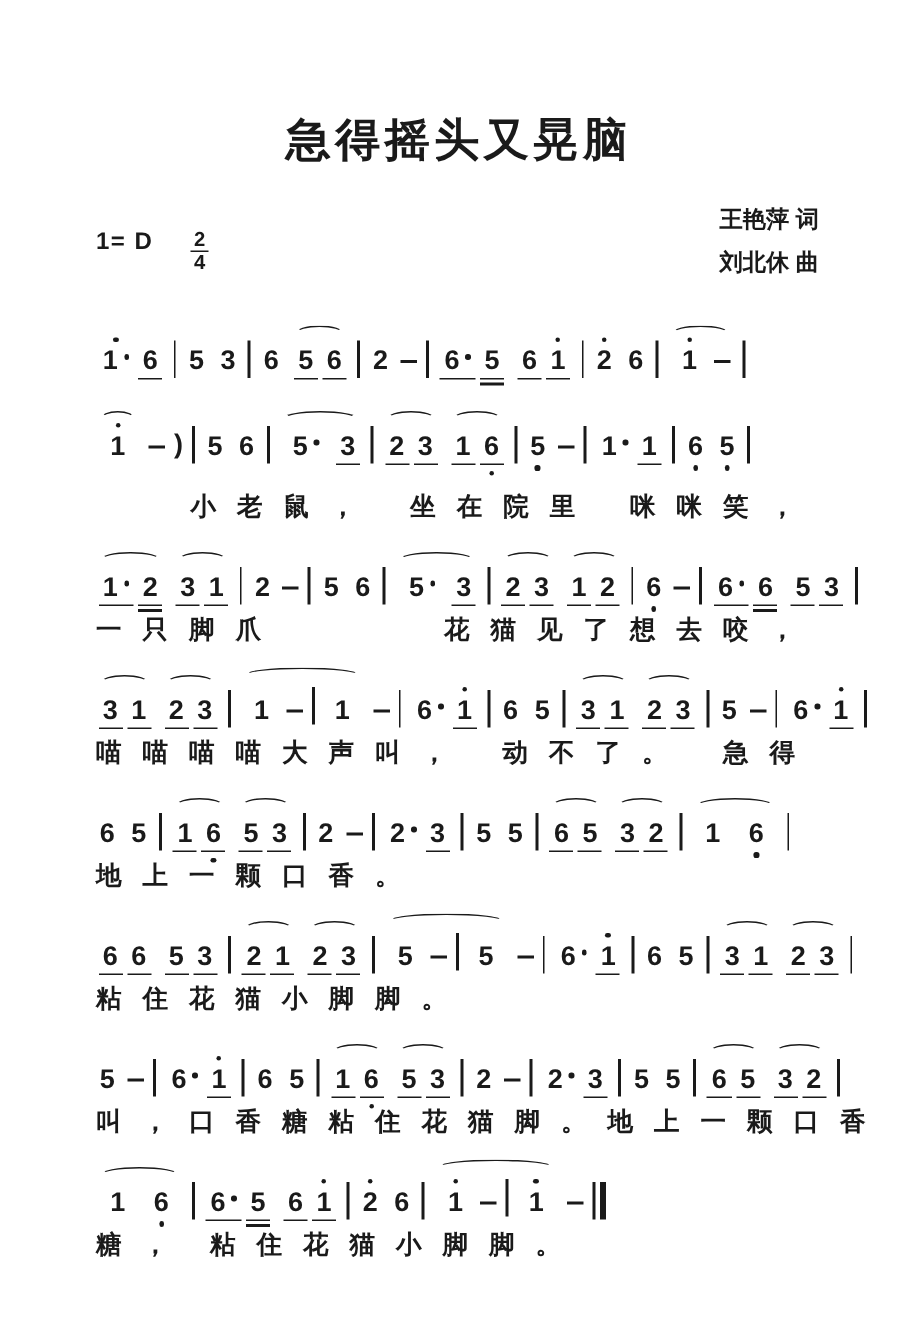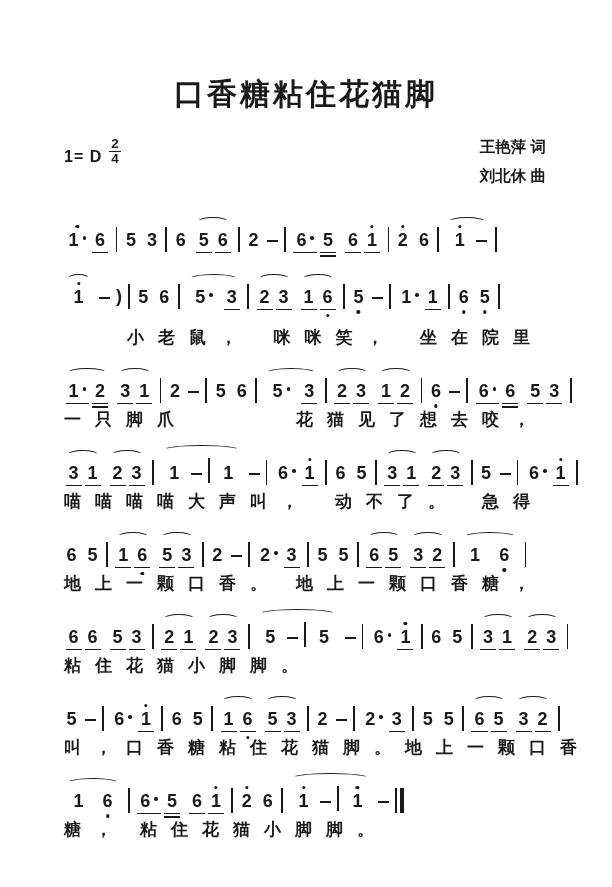--- a/index.html
+++ b/index.html
@@ -1,20 +1,20 @@
 <!DOCTYPE html>
 <html><head>
 <meta charset="utf-8">
 <style>
   html,body{margin:0;padding:0;background:#e8e8e8;}
   .page{width:612px;height:887px;background:#ffffff;position:relative;overflow:hidden;
         font-family:"Liberation Sans","DejaVu Sans",sans-serif;color:#1a1a1a;}
   .title{padding-top:76px;text-align:center;font-size:30px;font-weight:bold;letter-spacing:3px;line-height:36px;}
   .meta{display:flex;justify-content:space-between;align-items:flex-start;padding:20px 66px 0 64px;}
-  .keysig{font-size:16px;font-weight:600;display:flex;align-items:flex-end;margin-top:5px;letter-spacing:1px;}
+  .keysig{font-size:16px;font-weight:600;display:flex;align-items:flex-start;margin-top:21px;letter-spacing:1px;gap:18px;}
   .frac{display:inline-flex;flex-direction:column;align-items:center;margin-left:7px;font-size:13.5px;font-weight:bold;line-height:14px;letter-spacing:0;}
   .frac .num{border-bottom:1.6px solid #1a1a1a;padding:0 2px;}
   .credits{font-size:15.5px;font-weight:600;line-height:29px;}
   .score{padding:26px 0 0 64px;}
   .block{margin-bottom:17px;}
   .block.first{margin-bottom:23px;}
   .mline{display:flex;align-items:flex-end;height:34px;}
   .mline>*{margin-right:6px;}
   .grp{display:inline-flex;align-items:flex-end;position:relative;}
   .grp>*{margin:0 2px;}
@@ -41,21 +41,21 @@
   .lyr{display:flex;justify-content:space-between;width:480px;margin-top:7px;font-size:17px;font-weight:bold;
        letter-spacing:14px;line-height:24px;white-space:nowrap;}
   .lyr.ind{margin-left:63px;width:417px;margin-top:19px;}
   .lyr.short{justify-content:flex-start;}
   .lyr.short span{margin-right:14px;}
 </style>
 </head>
 <body>
 
 <div class="page">
-  <div class="title">口香糖粘住花猫脚</div>
+  <div class="title">急得摇头又晃脑</div>
 
   <div class="meta">
     <div class="keysig">
       <span>1= D</span>
       <span class="frac">
         <span class="num">2</span>
         <span>4</span>
       </span>
     </div>
     <div class="credits">
@@ -135,22 +135,22 @@
             <span class="note"><span class="dg">1</span><span class="adot"></span></span>
             <span class="note u1"><span class="dg">1</span><span class="ul ul1"></span></span>
           </span>
           <span class="bar"></span>
           <span class="note"><span class="dg">6</span><span class="od lo"></span></span>
           <span class="note"><span class="dg">5</span><span class="od lo"></span></span>
           <span class="bar"></span>
         </div>
       <div class="lyr ind">
           <span>小老鼠，</span>
+          <span>坐在院里</span>
           <span>咪咪笑，</span>
-          <span>坐在院里</span>
         </div>
     </div>
     <div class="block">
       <div class="mline">
           <span class="grp slur">
             <span class="note u1"><span class="dg">1</span><span class="adot"></span><span class="ul ul1"></span></span>
             <span class="note u2"><span class="dg">2</span><span class="ul ul1"></span><span class="ul ul2"></span></span>
           </span>
           <span class="grp slur">
             <span class="note u1"><span class="dg">3</span><span class="ul ul1"></span></span>
@@ -281,21 +281,20 @@
           </span>
           <span class="bar"></span>
           <span class="grp slur">
             <span class="note"><span class="dg">1</span></span>
             <span class="note"><span class="dg">6</span><span class="od lo"></span></span>
           </span>
           <span class="bar"></span>
         </div>
       <div class="lyr">
           <span>地上一颗口香。</span>
-          <span>地上一颗口香糖，</span>
         </div>
     </div>
     <div class="block">
       <div class="mline">
           <span class="grp">
             <span class="note u1"><span class="dg">6</span><span class="ul ul1"></span></span>
             <span class="note u1"><span class="dg">6</span><span class="ul ul1"></span></span>
           </span>
           <span class="grp">
             <span class="note u1"><span class="dg">5</span><span class="ul ul1"></span></span>

